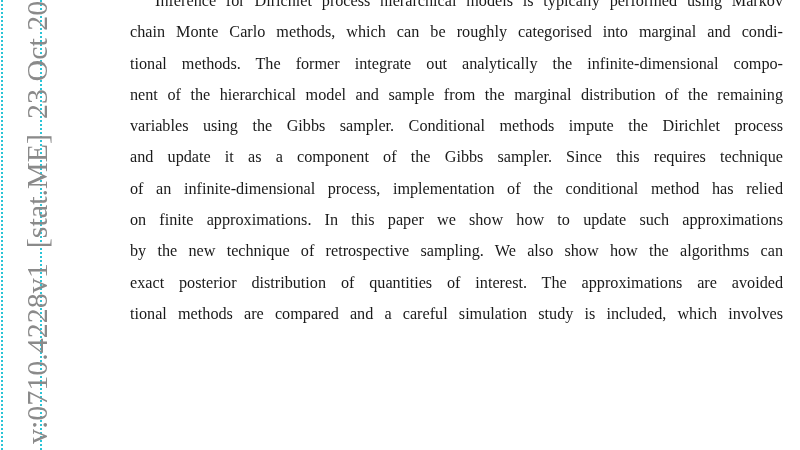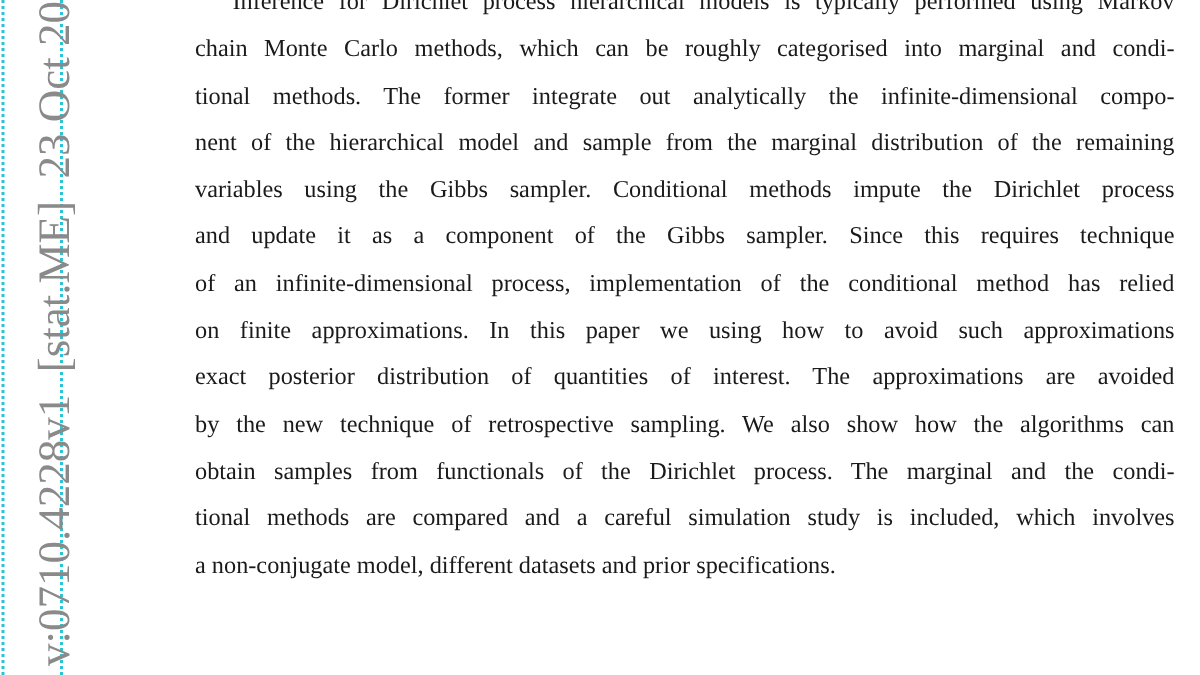--- a/index.html
+++ b/index.html
@@ -28,19 +28,17 @@
 </div>
 
 <div class="abstract">
   <span class="line first">Inference for Dirichlet process hierarchical models is typically performed using Markov</span>
   <span class="line">chain Monte Carlo methods, which can be roughly categorised into marginal and condi-</span>
   <span class="line">tional methods.  The former integrate out analytically the infinite-dimensional compo-</span>
   <span class="line">nent of the hierarchical model and sample from the marginal distribution of the remaining</span>
   <span class="line">variables using the Gibbs sampler.  Conditional methods impute the Dirichlet process</span>
   <span class="line">and update it as a component of the Gibbs sampler.  Since this requires technique</span>
   <span class="line">of an infinite-dimensional process, implementation of the conditional method has relied</span>
-  <span class="line">on finite approximations.  In this paper we using how to avoid such approximations</span>
+  <span class="line">on finite approximations.  In this paper we show how to update such approximations</span>
+  <span class="line">by the new technique of retrospective sampling. We also show how the algorithms can</span>
   <span class="line">exact posterior distribution of quantities of interest.  The approximations are avoided</span>
-  <span class="line">by the new technique of retrospective sampling. We also show how the algorithms can</span>
-  <span class="line">obtain samples from functionals of the Dirichlet process.  The marginal and the condi-</span>
   <span class="line">tional methods are compared and a careful simulation study is included, which involves</span>
-  <span class="line last">a non-conjugate model, different datasets and prior specifications.</span>
 </div>
 
 </body></html>

